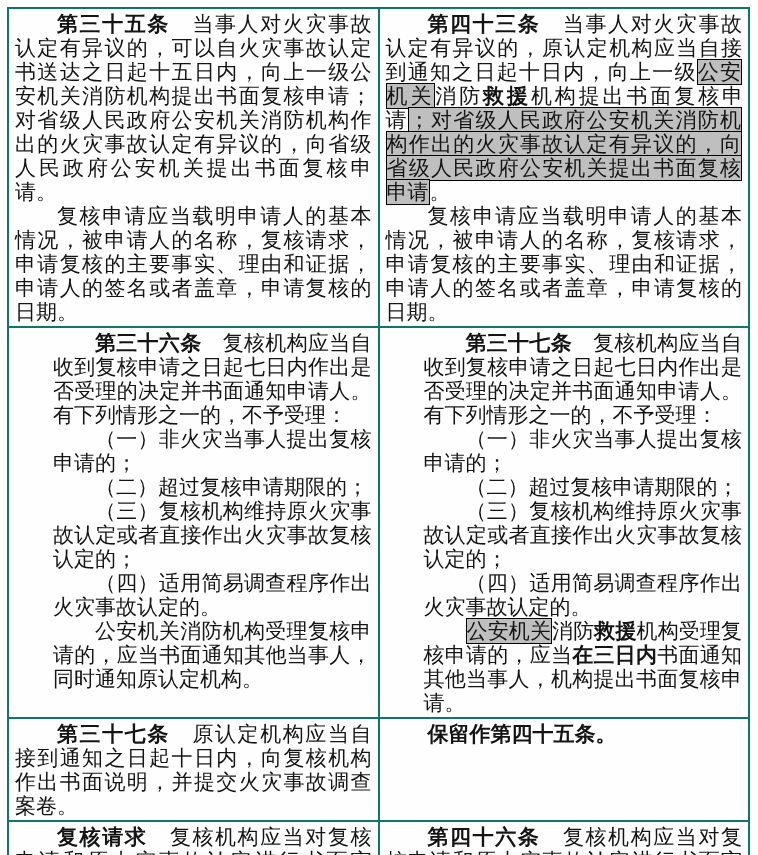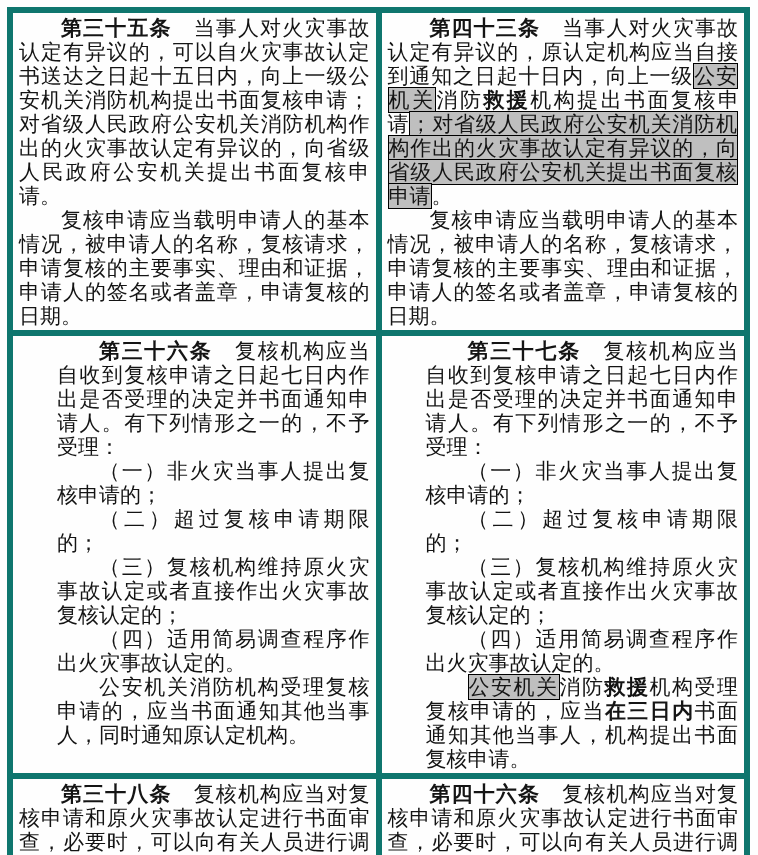--- a/index.html
+++ b/index.html
@@ -19,21 +19,21 @@
   table.cmp {
     position: absolute;
     left: 7px;
     top: 7px;
     width: 743px;
     border-collapse: collapse;
     table-layout: fixed;
   }
   table.cmp td {
     width: 50%;
-    border: 6px solid #0f766e;
+    border: 2px solid #0f766e;
     vertical-align: top;
     box-sizing: border-box;
     padding: 3px 6px 2px 6px;
     font-size: 21px;
     line-height: 24px;
     color: #141414;
     text-align: justify;
   }
   tr.row-1 td { height: 279px; }
   tr.row-2 td { height: 320px; padding-left: 44px; }
@@ -80,23 +80,31 @@
           </td>
           <td>
             <p><span class="run-heading">第三十七条</span><span class="run-normal">　复核机构应当自收到复核申请之日起七日内作出是否受理的决定并书面通知申请人。有下列情形之一的，不予受理：</span></p>
             <p><span class="run-normal">（一）非火灾当事人提出复核申请的；</span></p>
             <p><span class="run-normal">（二）超过复核申请期限的；</span></p>
             <p><span class="run-normal">（三）复核机构维持原火灾事故认定或者直接作出火灾事故复核认定的；</span></p>
             <p><span class="run-normal">（四）适用简易调查程序作出火灾事故认定的。</span></p>
             <p><span class="run-highlight">公安机关</span><span class="run-normal">消防</span><span class="run-bold">救援</span><span class="run-normal">机构受理复核申请的，应当</span><span class="run-bold">在三日内</span><span class="run-normal">书面通知其他当事人，机构提出书面复核申请。</span></p>
           </td>
         </tr>
+        <tr class="row-3">
+          <td>
+            <p><span class="run-heading">第三十七条</span><span class="run-normal">　原认定机构应当自接到通知之日起十日内，向复核机构作出书面说明，并提交火灾事故调查案卷。</span></p>
+          </td>
+          <td>
+            <p><span class="run-heading">保留作第四十五条。</span></p>
+          </td>
+        </tr>
         <tr class="row-4">
           <td>
-            <p><span class="run-heading">第三十八条</span><span class="run-normal">　复核机构应当对复核申请和原火灾事故认定进行书面审查，必要时，可以向有关人员进行调查；火灾现场尚存且未被破坏的，可以进行复核勘验。</span></p>
+            <p><span class="run-heading">复核请求</span><span class="run-normal">　复核机构应当对复核申请和原火灾事故认定进行书面审查，必要时，可以向有关人员进行调查；火灾现场尚存且未被破坏的，可以进行复核勘验。</span></p>
           </td>
           <td>
             <p><span class="run-heading">第四十六条</span><span class="run-normal">　复核机构应当对复核申请和原火灾事故认定进行书面审查，必要时，可以向有关人员进行调查；火灾现场尚存且未被破坏的，可以进行复核勘验。</span></p>
           </td>
         </tr>
       </tbody>
   </table>
 </div>
 
 </body></html>

